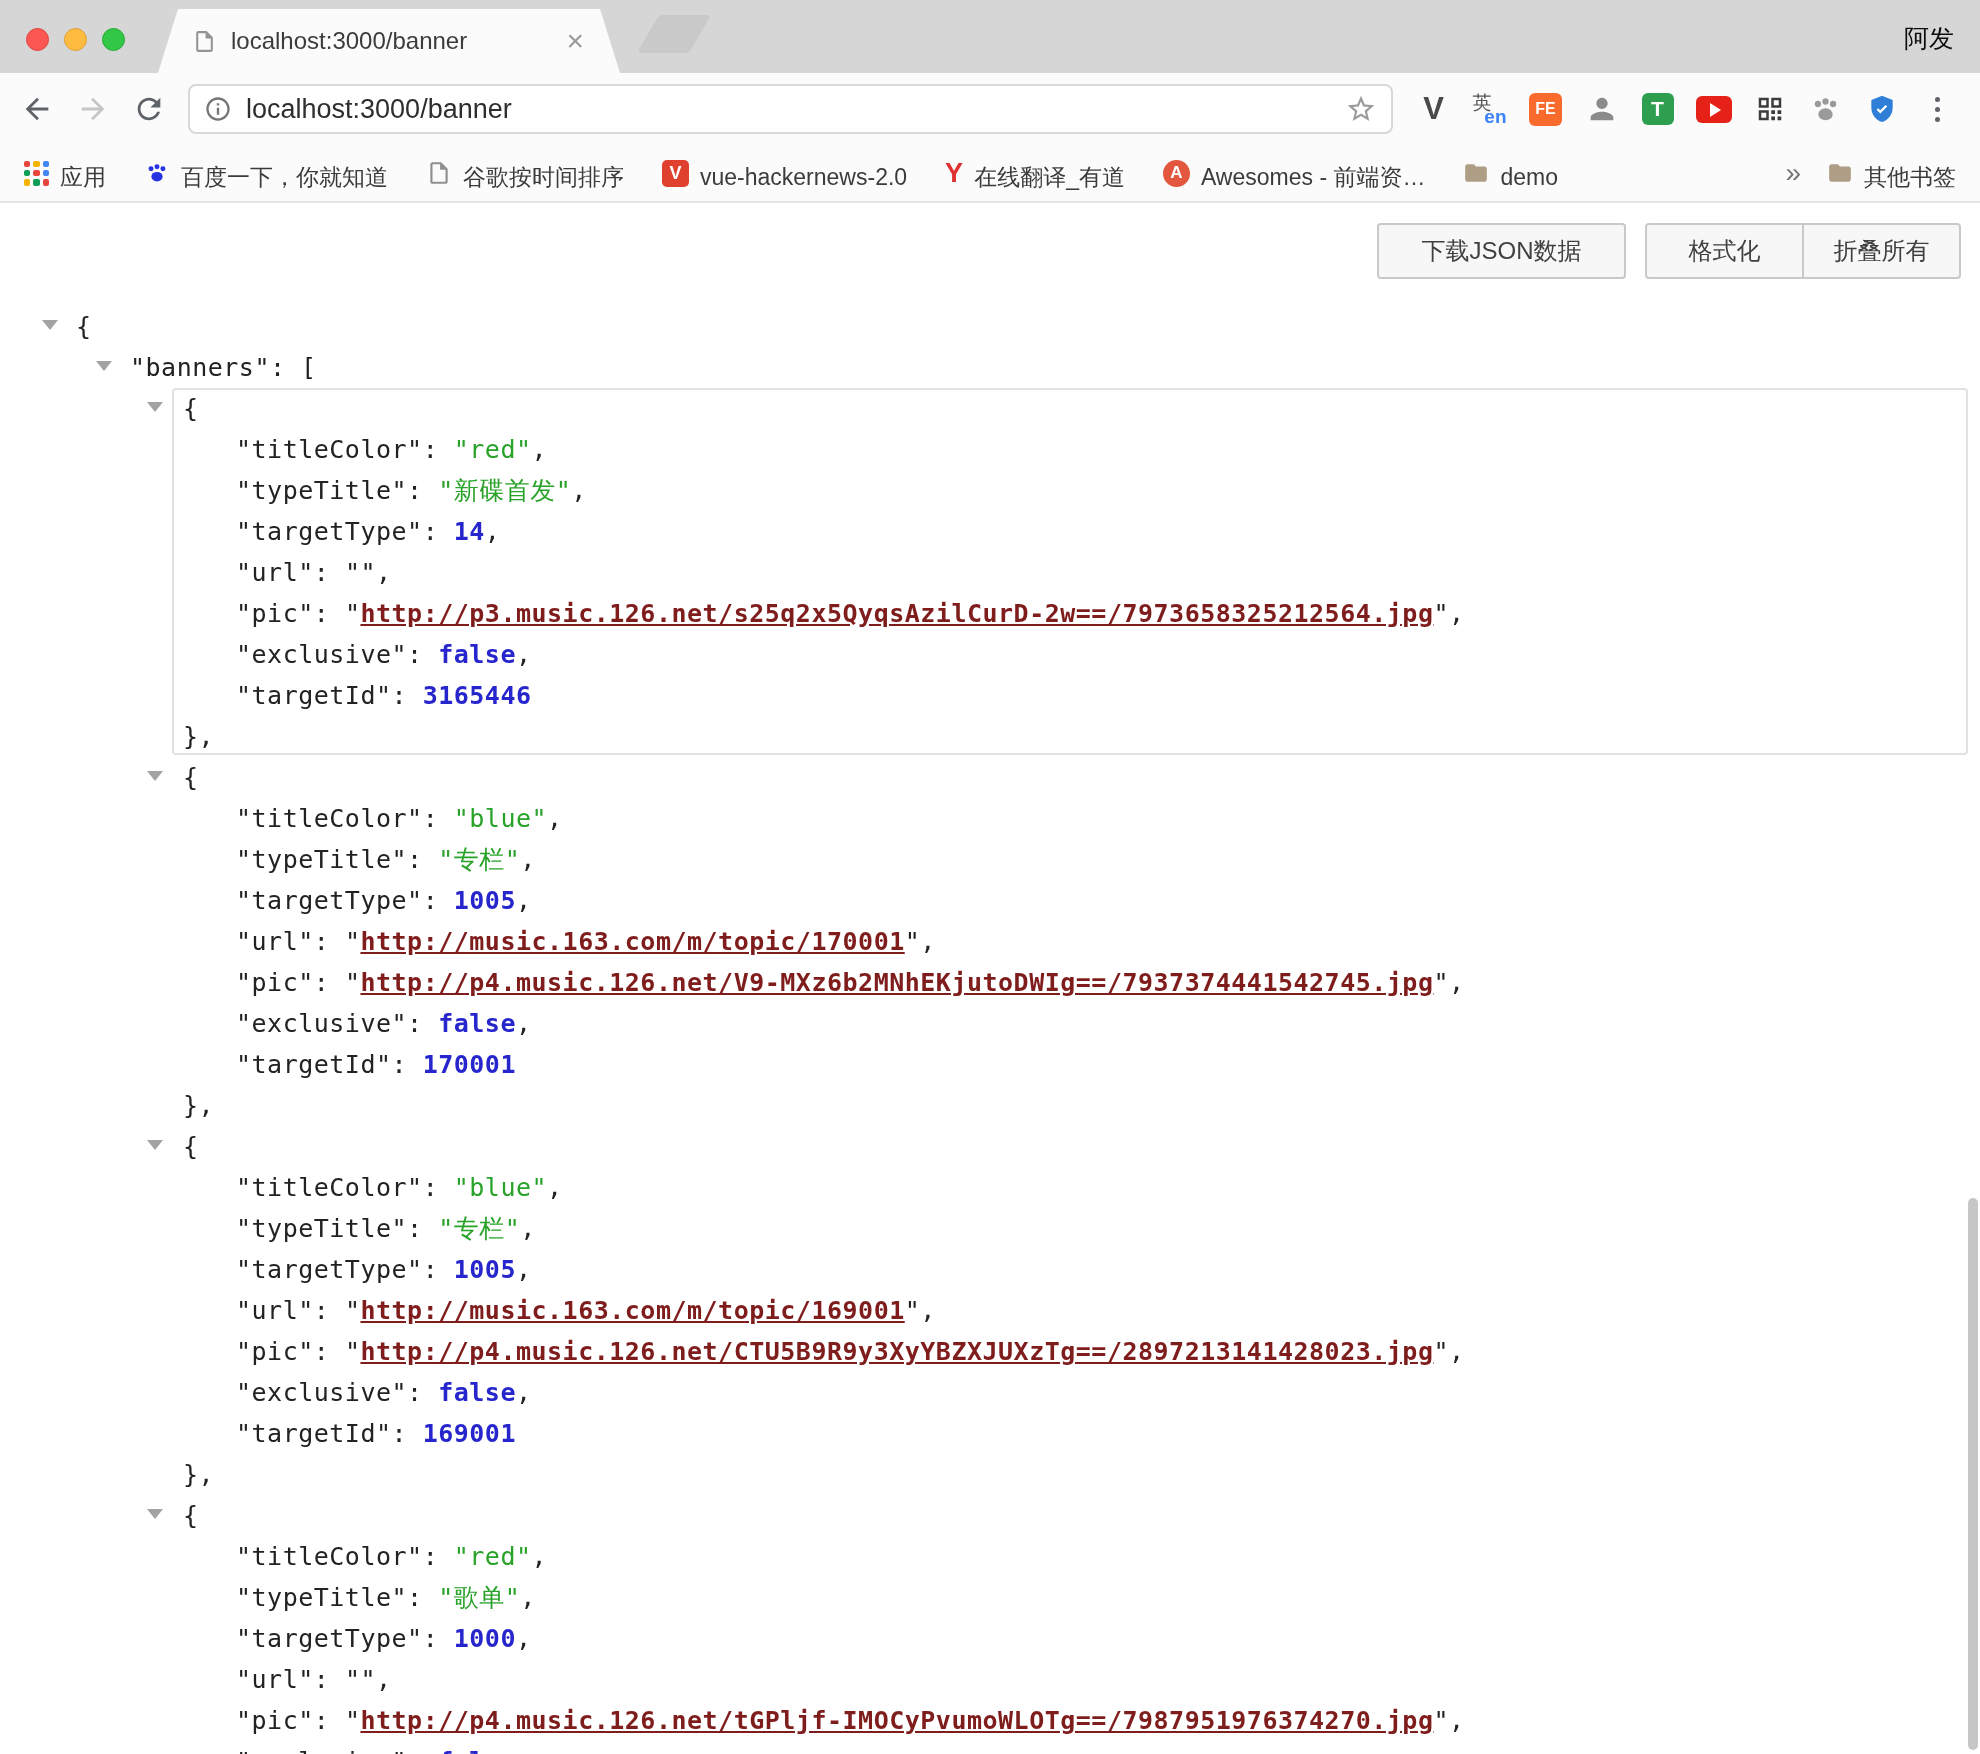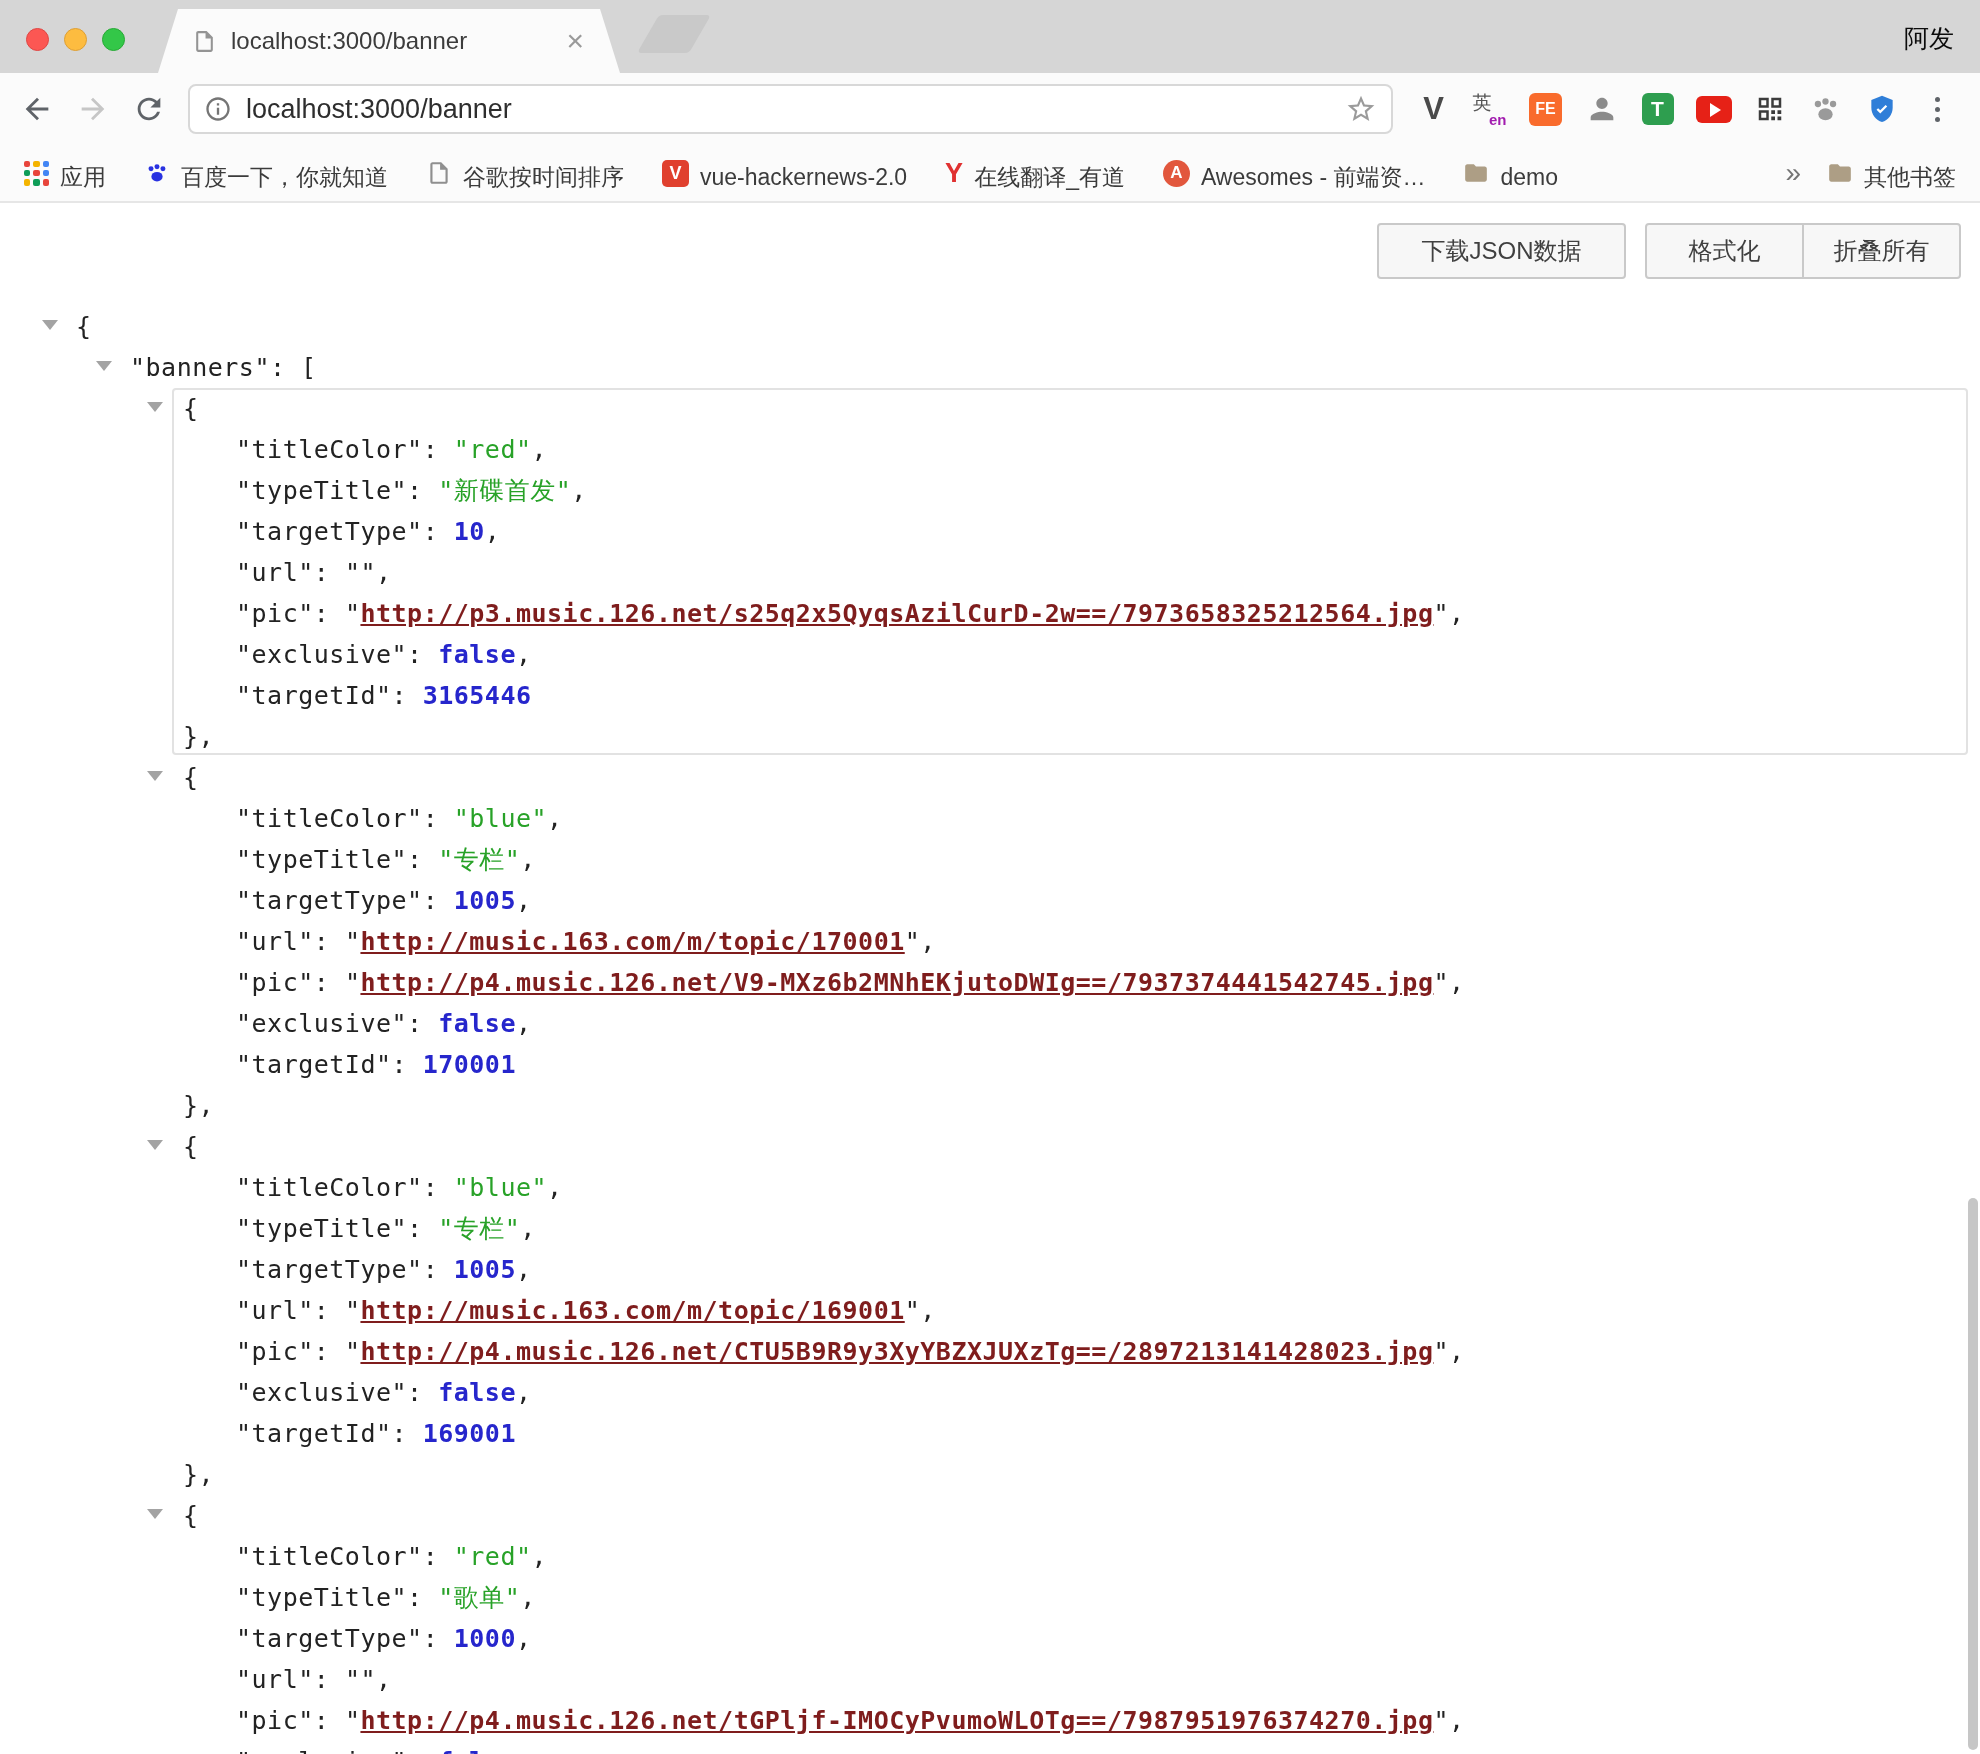--- a/index.html
+++ b/index.html
@@ -34,22 +34,22 @@
   .omnibox .info-i { width:28px; height:28px; fill:#757575; flex:none; }
   .url-text { margin-left:14px; font-size:27px; color:#2e2e2e; white-space:nowrap; }
   .omnibox .spacer { flex:1; }
   .omnibox .star { width:32px; height:32px; fill:#9b9b9b; cursor:pointer; flex:none; }
   .ext-area { display:flex; align-items:center; gap:19px; margin-left:22px; }
   .ext { width:37px; height:37px; display:flex; align-items:center; justify-content:center;
          cursor:pointer; position:relative; }
   .v-glyph { font-size:31px; font-weight:800; color:#4a4a4a; }
   .tr-icon { position:relative; width:34px; height:34px; display:block; }
   .tr-icon .cjk { position:absolute; top:-2px; left:0; font-style:normal; font-size:19px; color:#555; }
-  .tr-icon .lat { position:absolute; bottom:-2px; right:0; font-style:normal; font-size:15px;
-                  color:#a21caf; font-weight:bold; }
+  .tr-icon .lat { position:absolute; bottom:-2px; right:0; font-style:normal; font-size:19px;
+                  color:#3b82f6; font-weight:bold; }
   .fe-icon { width:33px; height:33px; border-radius:6px; background:#f96b2c; color:#fff;
              font-size:16px; font-weight:bold; display:flex; align-items:center; justify-content:center; }
   .person-icon svg { width:34px; height:34px; fill:#8b8b8b; }
   .tm-icon { width:32px; height:32px; border-radius:6px; background:#2e9e4f; color:#fff; font-size:21px;
              font-weight:bold; display:flex; align-items:center; justify-content:center; }
   .yt-icon { width:36px; height:27px; border-radius:6px; background:#e62117; position:relative; }
   .yt-icon::after { content:""; position:absolute; left:14px; top:7px; border-left:11px solid #fff;
                     border-top:7px solid transparent; border-bottom:7px solid transparent; }
   .qr-icon svg { width:30px; height:30px; fill:#3c3c3c; }
   .paw-icon svg { width:33px; height:33px; fill:#9a9a9a; }
@@ -278,21 +278,21 @@
       <button class="btn">折叠所有</button>
     </div>
   </div>
   <div class="json">
       <div class="json-line lvl0"><span class="caret"></span><span class="p">{</span></div>
       <div class="json-line lvl1"><span class="caret"></span><span class="k">"banners"</span><span class="p">: [</span></div>
       <div class="banner-group hovered">
         <div class="json-line lvl2"><span class="caret"></span><span class="p">{</span></div>
         <div class="json-line lvl3"><span class="k">"titleColor"</span><span class="p">: </span><span class="s">"red"</span><span class="p">,</span></div>
         <div class="json-line lvl3"><span class="k">"typeTitle"</span><span class="p">: </span><span class="s">"新碟首发"</span><span class="p">,</span></div>
-        <div class="json-line lvl3"><span class="k">"targetType"</span><span class="p">: </span><span class="n">10</span><span class="p">,</span></div>
+        <div class="json-line lvl3"><span class="k">"targetType"</span><span class="p">: </span><span class="n">14</span><span class="p">,</span></div>
         <div class="json-line lvl3"><span class="k">"url"</span><span class="p">: </span><span class="p">""</span><span class="p">,</span></div>
         <div class="json-line lvl3"><span class="k">"pic"</span><span class="p">: </span><span class="p">"</span><a class="a">http://p3.music.126.net/s25q2x5QyqsAzilCurD-2w==/7973658325212564.jpg</a><span class="p">"</span><span class="p">,</span></div>
         <div class="json-line lvl3"><span class="k">"exclusive"</span><span class="p">: </span><span class="n">false</span><span class="p">,</span></div>
         <div class="json-line lvl3"><span class="k">"targetId"</span><span class="p">: </span><span class="n">3165446</span></div>
         <div class="json-line lvl2"><span class="p">},</span></div>
       </div>
       <div class="banner-group">
         <div class="json-line lvl2"><span class="caret"></span><span class="p">{</span></div>
         <div class="json-line lvl3"><span class="k">"titleColor"</span><span class="p">: </span><span class="s">"blue"</span><span class="p">,</span></div>
         <div class="json-line lvl3"><span class="k">"typeTitle"</span><span class="p">: </span><span class="s">"专栏"</span><span class="p">,</span></div>

